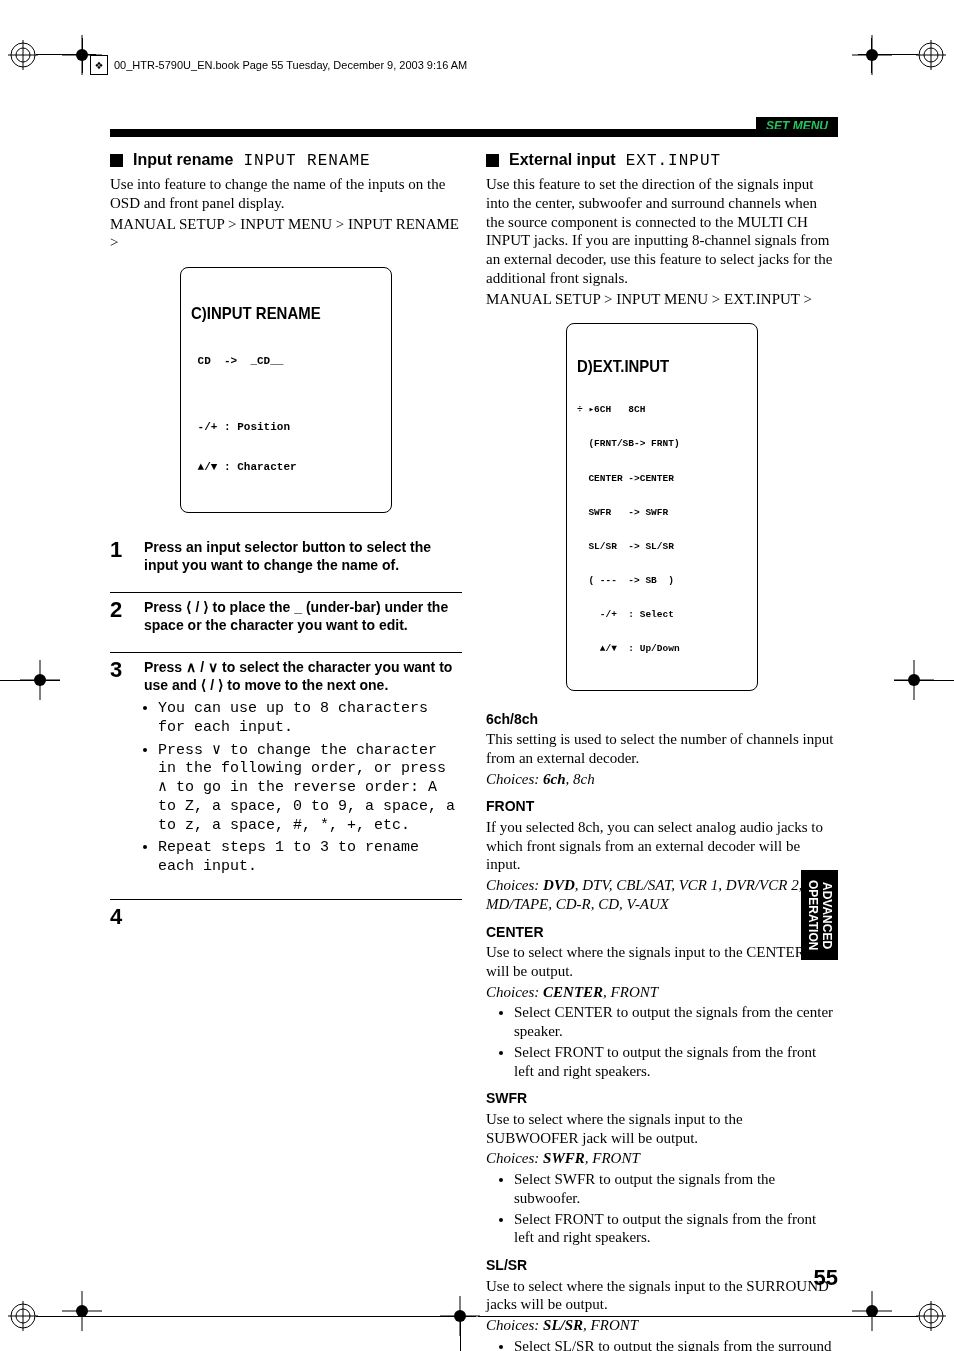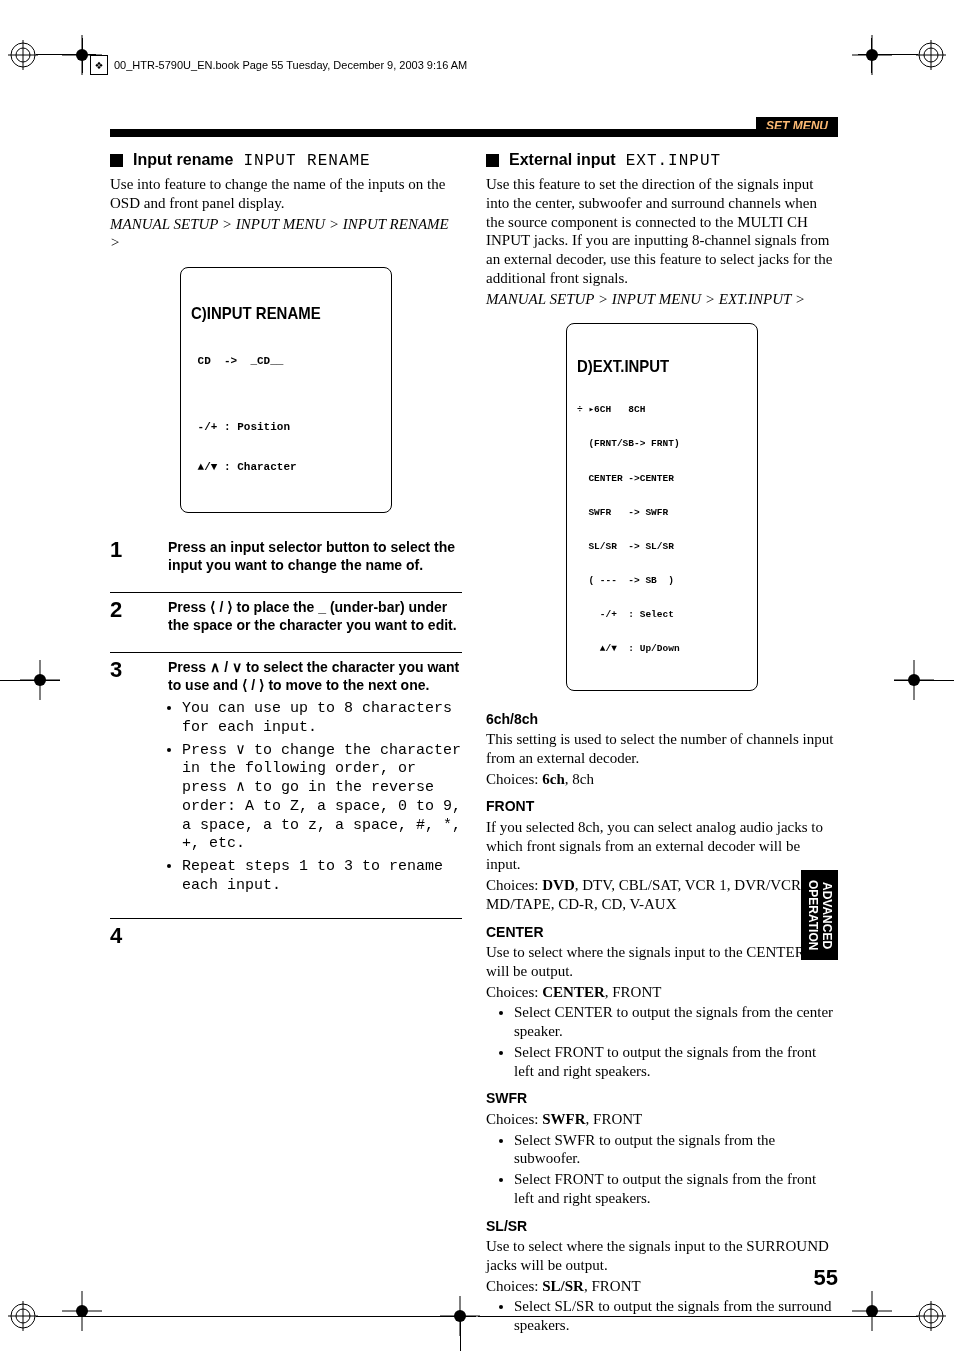--- a/index.html
+++ b/index.html
@@ -59,21 +59,21 @@
     top: 129px;
     width: 728px;
     height: 8px;
     background: #000;
   }
   .set-menu-box {
     position: absolute;
     right: 116px;
     top: 117px;
     background: #000;
-    color: #fdba74;
+    color: #22c55e;
     font-family: Arial, sans-serif;
     font-weight: bold;
     font-style: italic;
     font-size: 12px;
     padding: 2px 10px;
   }
   .content {
     position: absolute;
     top: 150px;
     left: 110px;
@@ -104,21 +104,21 @@
     font-family: Arial, sans-serif;
     font-weight: bold;
     font-size: 16px;
   }
   .osd-label {
     font-family: "Courier New", monospace;
     font-size: 16px;
     letter-spacing: 1px;
   }
   .body-text { margin: 0 0 2px 0; }
-  .italic { font-style: italic; }
+  .italic { }
   .lcd-box {
     width: 190px;
     margin: 15px auto 20px auto;
     border: 1px solid #000;
     border-radius: 8px;
     padding: 10px 10px 12px 10px;
     font-family: "Courier New", monospace;
     font-size: 11px;
     line-height: 1.2;
     white-space: pre;
@@ -141,37 +141,37 @@
   }
   .step-row:first-of-type { border-top: none; }
   .step-num {
     font-family: Arial, sans-serif;
     font-weight: bold;
     font-size: 22px;
     width: 20px;
     flex-shrink: 0;
     line-height: 1;
   }
-  .step-body { flex: 1; font-family: Arial, sans-serif; font-size: 14px; margin-left: 24px; }
+  .step-body { flex: 1; font-family: Arial, sans-serif; font-size: 14px; }
   .step-body .bold, .bold { font-weight: bold; }
   .step-sublist {
     margin: 6px 0 0 0;
     padding: 0 0 0 14px;
     font-family: Liberation Mono, monospace;
     font-size: 15px;
     font-weight: normal;
   }
   .step-sublist li { margin-bottom: 4px; }
   .subsec-head {
     font-family: Arial, sans-serif;
     font-weight: bold;
     font-size: 14px;
     margin: 10px 0 2px 0;
   }
-  .choice-line { margin: 2px 0; }
+  .choice-line { margin: 2px 0; font-style: italic; }
   .bullets {
     margin: 2px 0 8px 0;
     padding-left: 28px;
   }
   .bullets li { margin-bottom: 2px; }
   .side-tab {
     position: absolute;
     right: 116px;
     top: 870px;
     background: #000;
@@ -374,20 +374,21 @@
 
       <div class="subsec-head">CENTER</div>
       <p class="body-text">Use to select where the signals input to the CENTER jack will be output.</p>
       <p class="choice-line"><span>Choices: </span><span class="bold">CENTER</span><span>, FRONT</span></p>
       <ul class="bullets">
         <li>Select CENTER to output the signals from the center speaker.</li>
         <li>Select FRONT to output the signals from the front left and right speakers.</li>
       </ul>
 
       <div class="subsec-head">SWFR</div>
+      <p class="body-text">Use to select where the signals input to the SUBWOOFER jack will be output.</p>
       <p class="choice-line"><span>Choices: </span><span class="bold">SWFR</span><span>, FRONT</span></p>
       <ul class="bullets">
         <li>Select SWFR to output the signals from the subwoofer.</li>
         <li>Select FRONT to output the signals from the front left and right speakers.</li>
       </ul>
 
       <div class="subsec-head">SL/SR</div>
       <p class="body-text">Use to select where the signals input to the SURROUND jacks will be output.</p>
       <p class="choice-line"><span>Choices: </span><span class="bold">SL/SR</span><span>, FRONT</span></p>
       <ul class="bullets">

